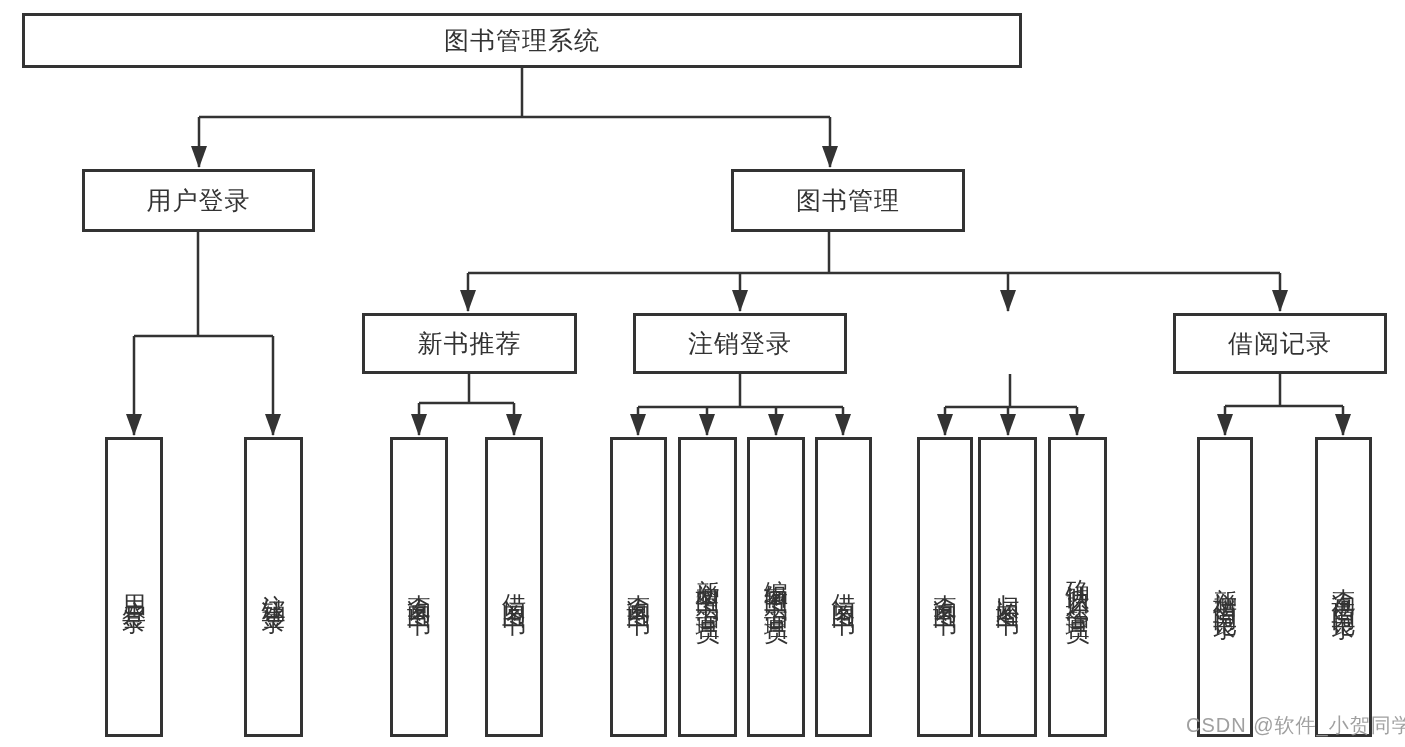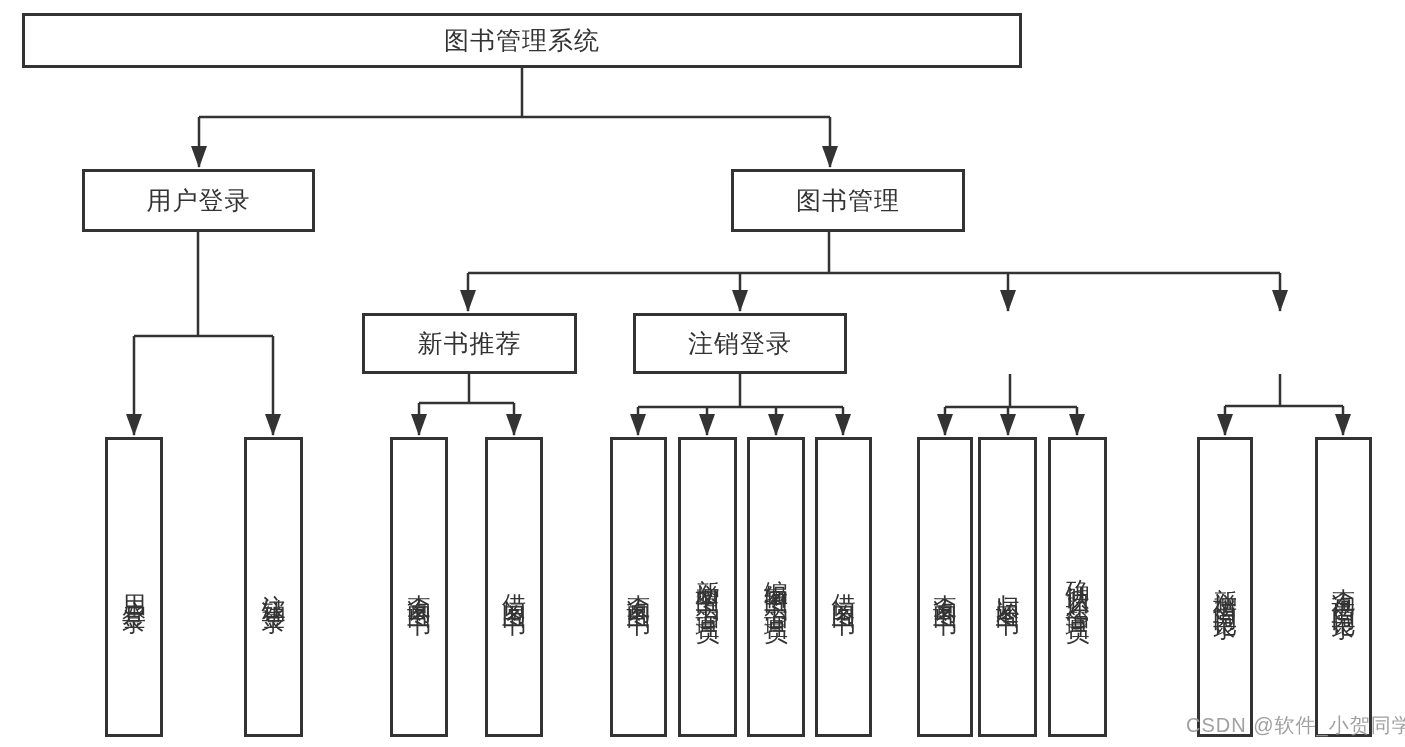--- a/index.html
+++ b/index.html
@@ -124,20 +124,23 @@
   <div class="hbox" style="left:712px; top:169px; width:234px; height:63px;margin-left:19px;">
     <span>图书管理</span>
   </div>
 
   <div class="hbox" style="left:362px; top:313px; width:215px; height:61px;">
     <span>新书推荐</span>
   </div>
   <div class="hbox" style="left:633px; top:313px; width:214px; height:61px;">
     <span>注销登录</span>
   </div>
+  <div class="hbox" style="left:1173px; top:313px; width:214px; height:61px;">
+    <span>借阅记录</span>
+  </div>
 
   <div class="vbox" style="left:105px; width:58px;">
     <span>用户登录</span>
   </div>
   <div class="vbox" style="left:244px; width:59px;">
     <span>注销登录</span>
   </div>
   <div class="vbox" style="left:390px; width:58px;">
     <span>查询图书</span>
   </div>

